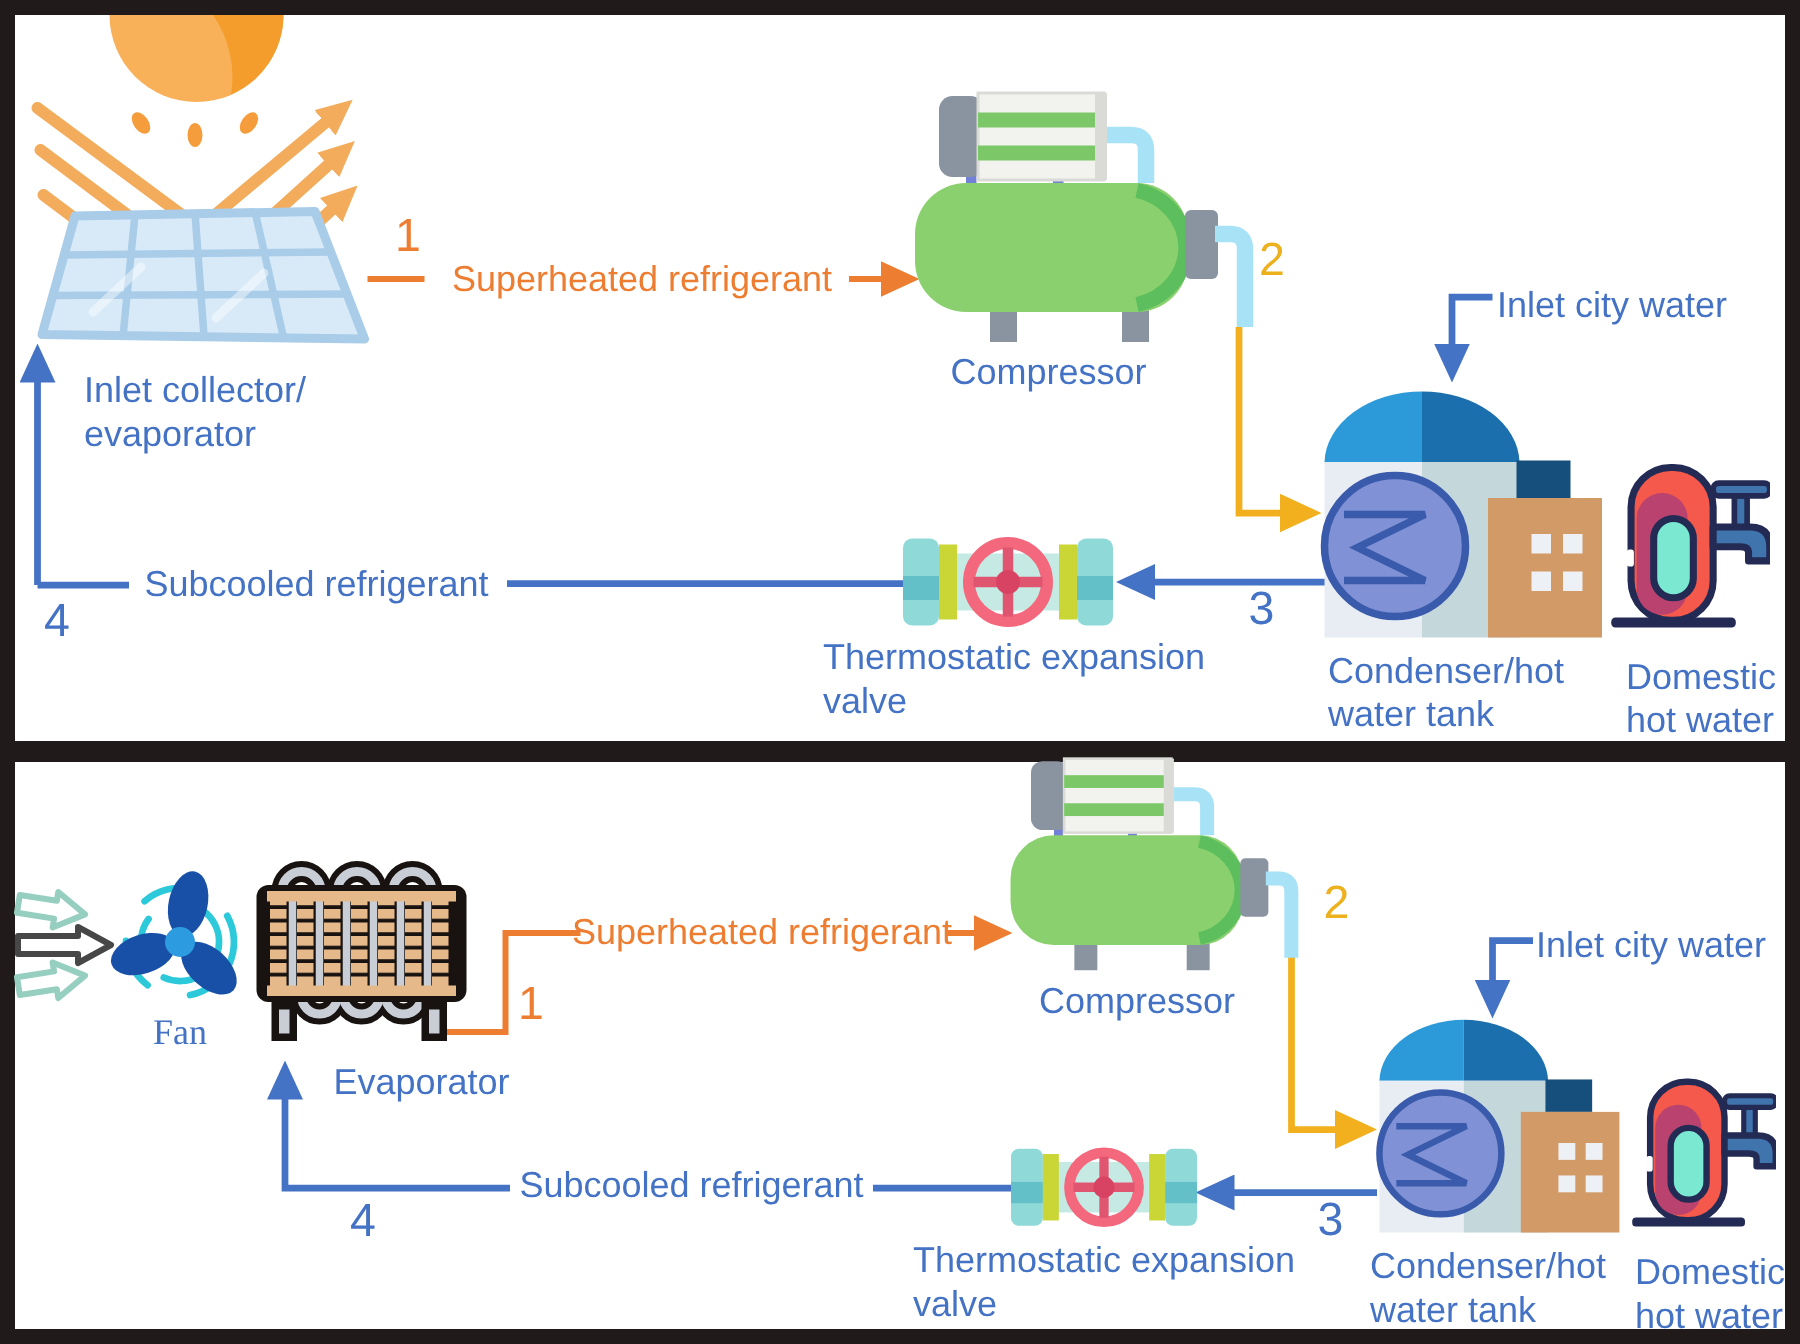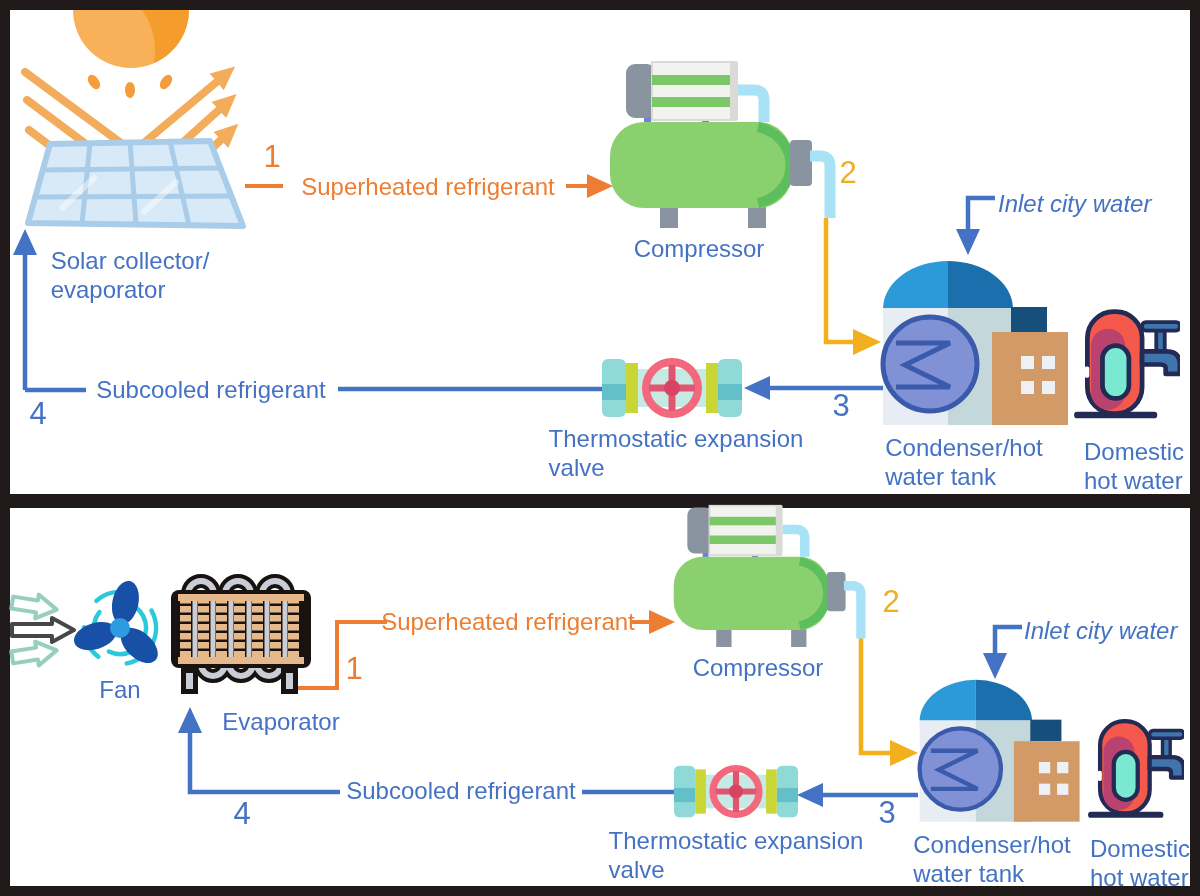--- a/index.html
+++ b/index.html
@@ -4,21 +4,21 @@
 <style>
   html,body{margin:0;padding:0;background:#201a1a;}
   #stage{position:relative;width:1200px;height:896px;background:#201a1a;overflow:hidden;
          font-family:"Liberation Sans",sans-serif;}
   .panel{position:absolute;left:10px;width:1180px;background:#ffffff;}
   #panel-top{top:10px;height:484px;}
   #panel-bottom{top:508px;height:378px;}
   #overlay{position:absolute;left:0;top:0;width:1200px;height:896px;}
   .lbl{position:absolute;color:#4472C4;font-size:24px;line-height:29px;text-align:left;
        transform:translateX(-50%);white-space:nowrap;z-index:5;}
-  .lbl.left{transform:none;text-align:left;font-style:italic;}
+  .lbl.left{transform:none;text-align:left;}
   .num{position:absolute;font-size:31px;line-height:31px;z-index:5;transform:translateX(-50%);}
   .orange{color:#ED7D31;}
   .yellow{color:#EDB01E;}
   .blue{color:#4472C4;}
 </style>
 </head>
 <body>
 
 <div id="stage">
   <div class="panel" id="panel-top"></div>
@@ -225,21 +225,21 @@
       </g>
 
       <use href="#sym-compressor" x="672" y="504" width="194" height="143"></use>
       <use href="#sym-condenser" x="917" y="679" width="173" height="147"></use>
       <use href="#sym-valve" x="674" y="764" width="124" height="55"></use>
       <use href="#sym-tap" x="1088" y="716" width="96" height="106"></use>
     </g>
   </svg>
 
   <div class="lbl" style="left:130px;top:246px;">
-    <div>Solar collector/</div>
+    <div>Inlet collector/</div>
       <div>evaporator</div>
   </div>
   <div class="num orange" style="left:272px;top:141px;">1</div>
   <div class="lbl orange" style="left:428px;top:172px;">Superheated refrigerant</div>
   <div class="lbl" style="left:699px;top:234px;">Compressor</div>
   <div class="num yellow" style="left:848px;top:157px;">2</div>
   <div class="lbl left" style="left:998px;top:189px;">Inlet city water</div>
   <div class="num blue" style="left:841px;top:390px;">3</div>
   <div class="lbl" style="left:676px;top:424px;">
     <div>Thermostatic expansion</div>
@@ -249,21 +249,21 @@
   <div class="num blue" style="left:38px;top:398px;">4</div>
   <div class="lbl" style="left:964px;top:433px;">
     <div>Condenser/hot</div>
       <div>water tank</div>
   </div>
   <div class="lbl" style="left:1134px;top:437px;">
     <div>Domestic</div>
       <div>hot water</div>
   </div>
 
-  <div class="lbl" style="left:120px;top:675px;">Fan</div>
+  <div class="lbl" style="left:120px;top:675px;font-family:Liberation Serif, serif;">Fan</div>
   <div class="lbl" style="left:281px;top:707px;">Evaporator</div>
   <div class="num orange" style="left:354px;top:653px;">1</div>
   <div class="lbl orange" style="left:508px;top:607px;">Superheated refrigerant</div>
   <div class="lbl" style="left:758px;top:653px;">Compressor</div>
   <div class="num yellow" style="left:891px;top:586px;">2</div>
   <div class="lbl left" style="left:1024px;top:616px;">Inlet city water</div>
   <div class="num blue" style="left:887px;top:797px;">3</div>
   <div class="lbl" style="left:736px;top:826px;">
     <div>Thermostatic expansion</div>
       <div>valve</div>

